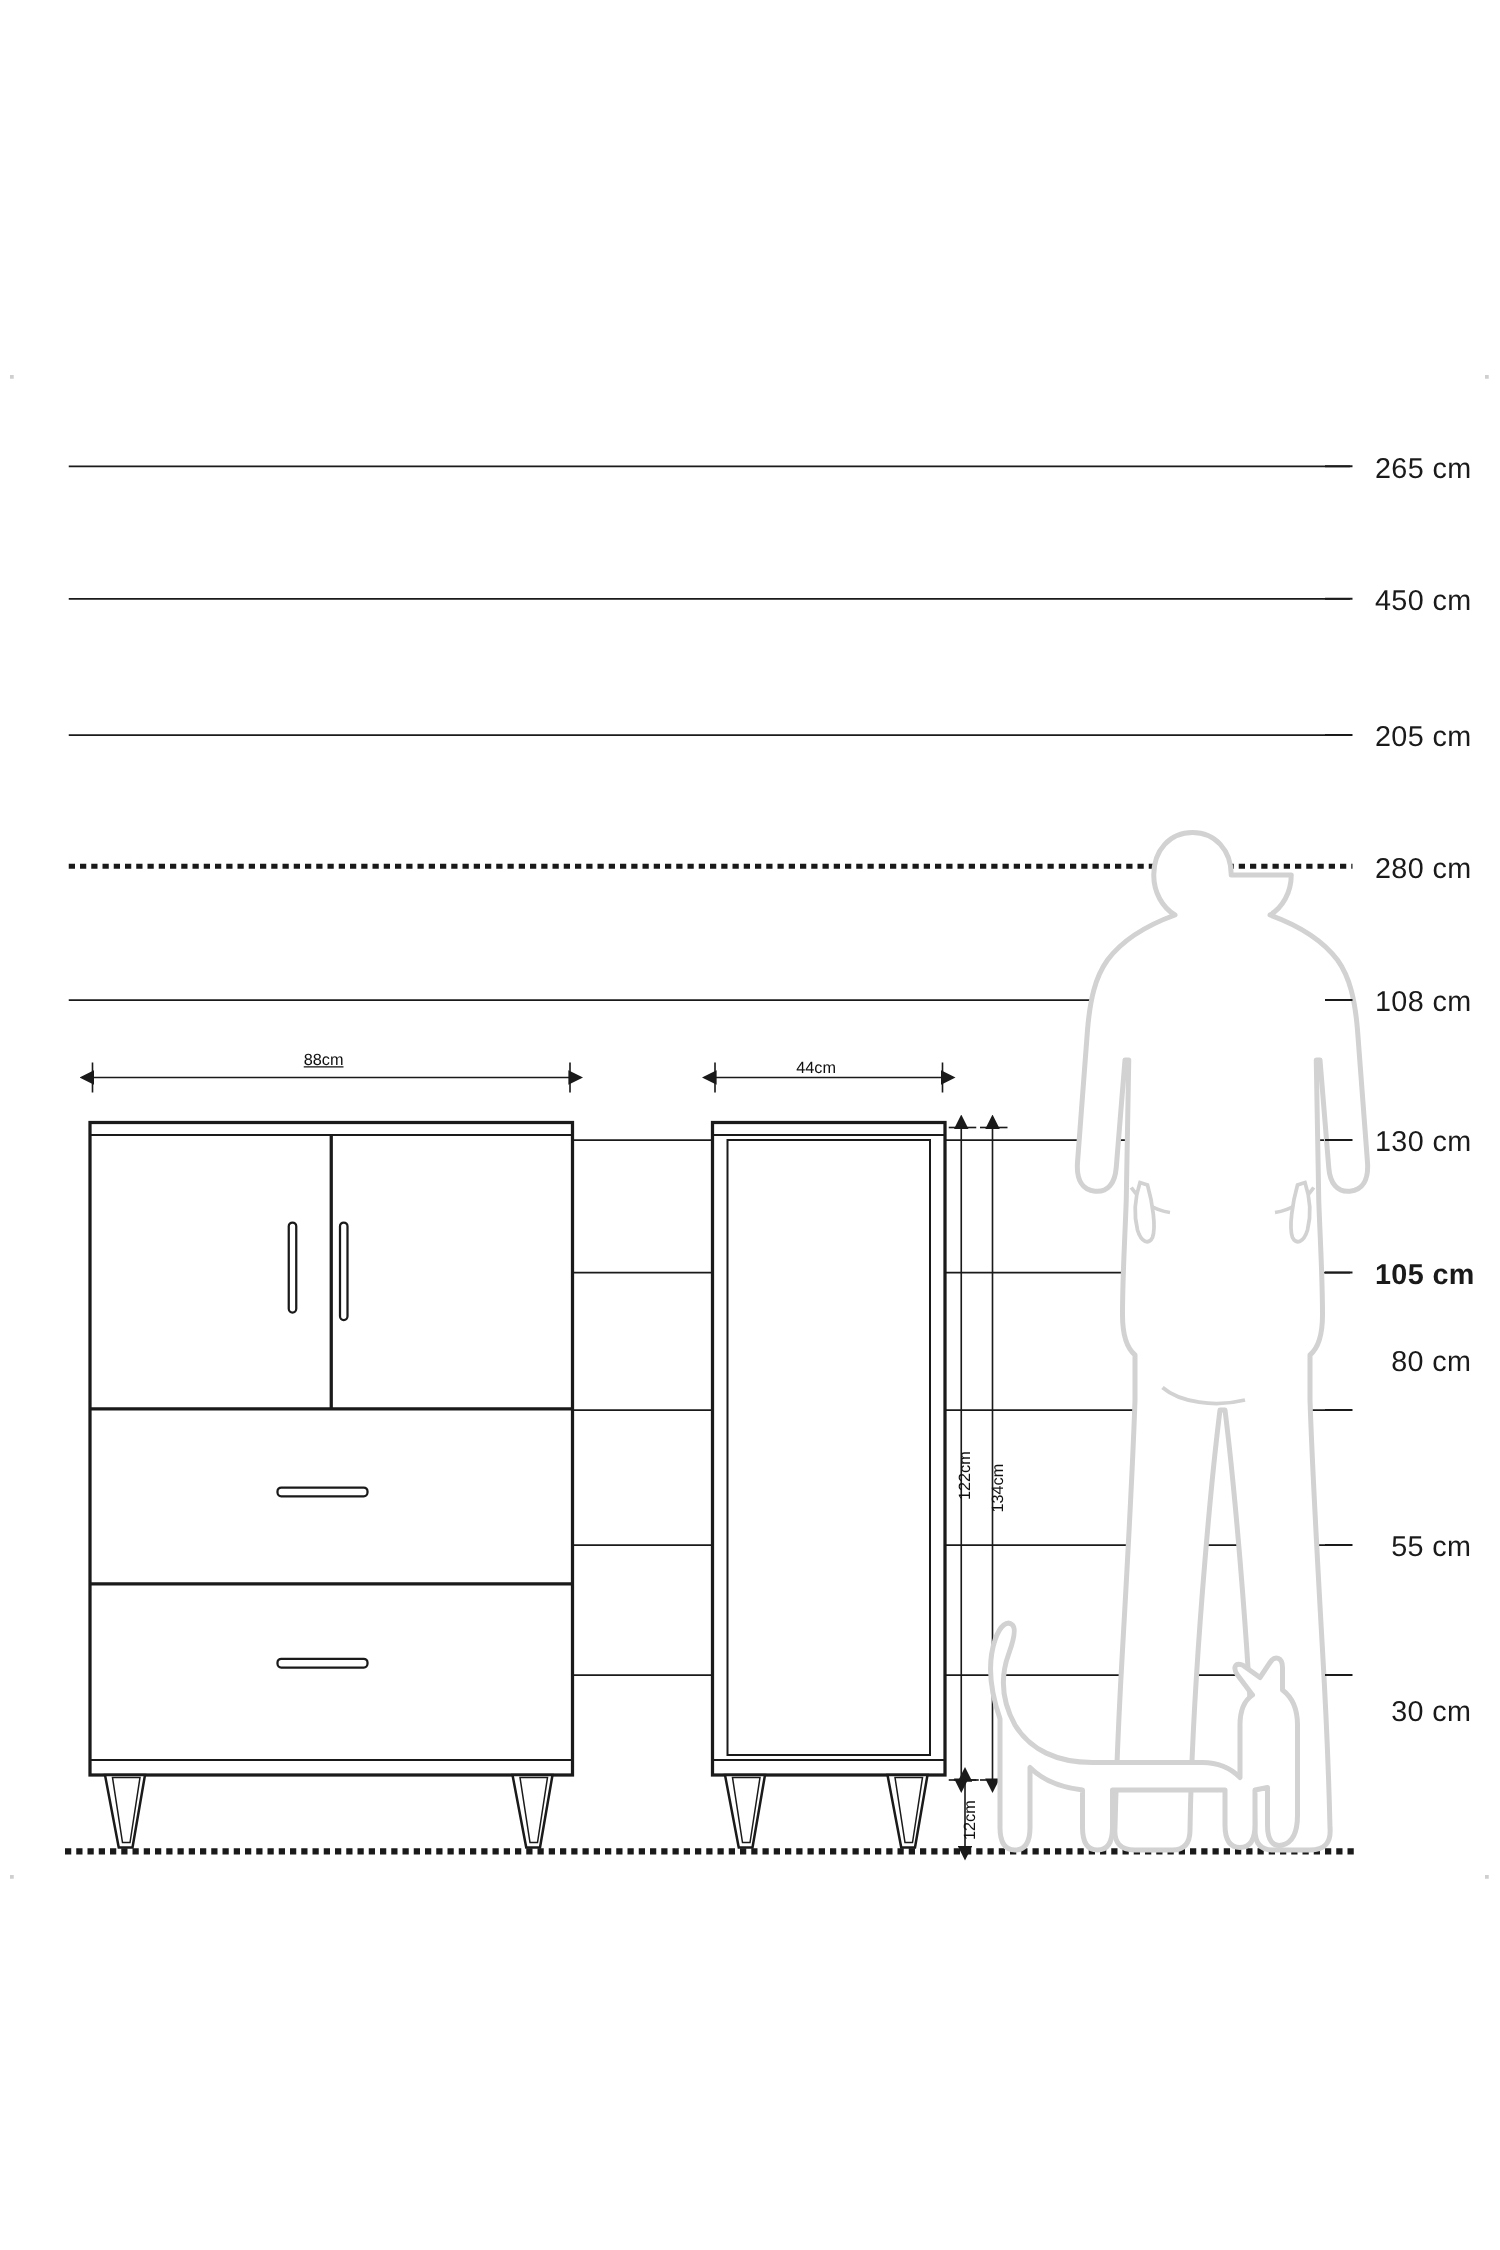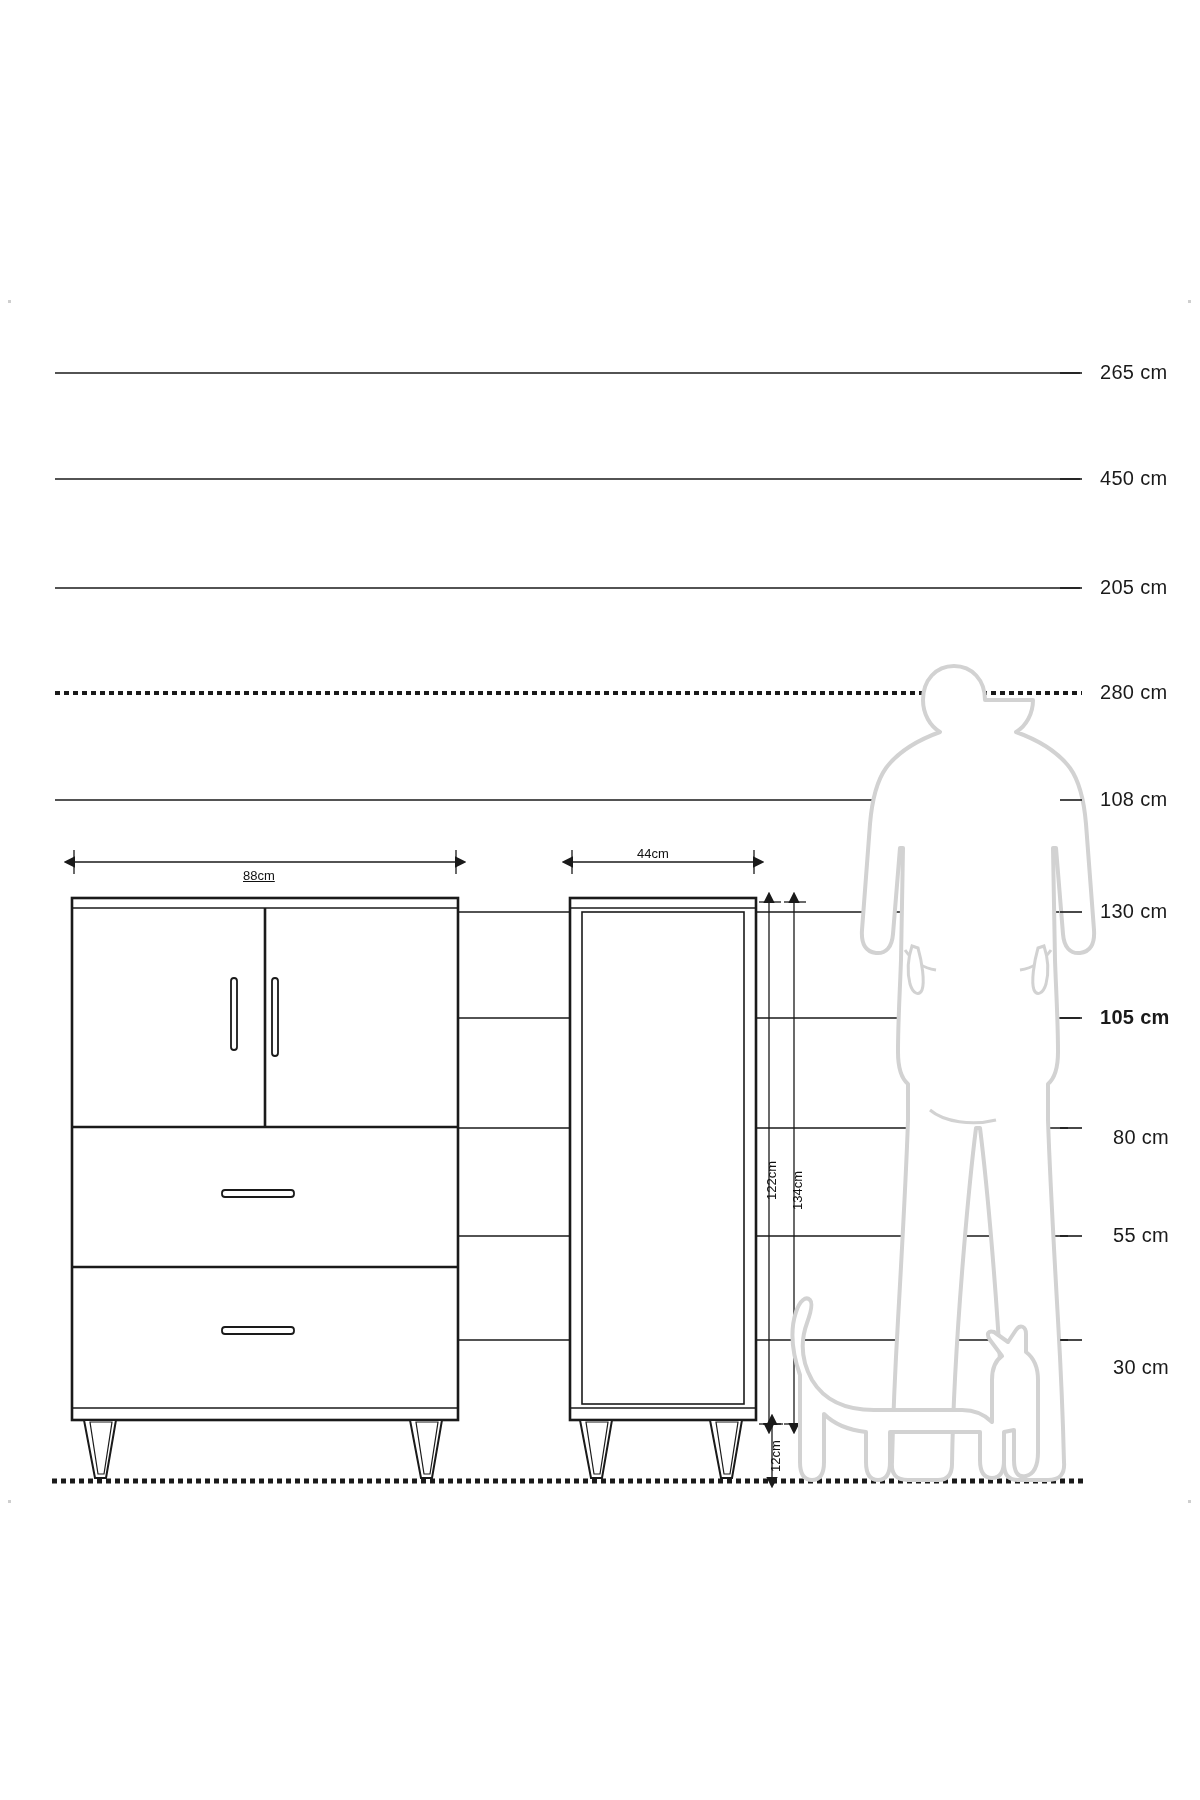--- a/index.html
+++ b/index.html
@@ -23,21 +23,21 @@
   svg#drawing {
     position: absolute;
     left: 0;
     top: 0;
     width: 1200px;
     height: 1800px;
     display: block;
   }
   .scale-label {
     position: absolute;
-    font-size: 20px;
+    font-size: 23px;
     color: #1a1a1a;
     font-family: "Liberation Sans", sans-serif;
     white-space: nowrap;
     letter-spacing: 0.3px;
   }
   .dim-label {
     position: absolute;
     font-size: 13px;
     color: #111;
     font-family: "Liberation Sans", sans-serif;
@@ -286,25 +286,25 @@
     </g>
   </svg>
 
   <div class="scale-label" style="left:1100px; top:361px;">265 cm</div>
   <div class="scale-label" style="left:1100px; top:467px;">450 cm</div>
   <div class="scale-label" style="left:1100px; top:576px;">205 cm</div>
   <div class="scale-label" style="left:1100px; top:681px;">280 cm</div>
   <div class="scale-label" style="left:1100px; top:788px;">108 cm</div>
   <div class="scale-label" style="left:1100px; top:900px;">130 cm</div>
   <div class="scale-label" style="left:1100px; top:1006px;font-weight:bold;">105 cm</div>
-  <div class="scale-label" style="left:1113px; top:1126px;text-align:center;">80 cm</div>
+  <div class="scale-label" style="left:1113px; top:1076px;text-align:center;">80 cm</div>
   <div class="scale-label" style="left:1113px; top:1224px;">55 cm</div>
   <div class="scale-label" style="left:1113px; top:1328px;margin-top:28px;">30 cm</div>
 
-  <div class="dim-label" style="left:243px; top:868px;text-decoration:underline;">88cm</div>
+  <div class="dim-label" style="left:243px; top:840px;text-decoration:underline;">88cm</div>
   <div class="dim-label" style="left:637px; top:846px;">44cm</div>
 
   <div class="dim-label vertical" style="left:764px; top:1200px;">122cm</div>
   <div class="dim-label vertical" style="left:790px; top:1210px;">134cm</div>
   <div class="dim-label vertical" style="left:768px; top:1472px;">12cm</div>
 
   <div class="corner-dot" style="left:8px; top:300px;"></div>
   <div class="corner-dot" style="left:1188px; top:300px;"></div>
   <div class="corner-dot" style="left:8px; top:1500px;"></div>
   <div class="corner-dot" style="left:1188px; top:1500px;"></div>

